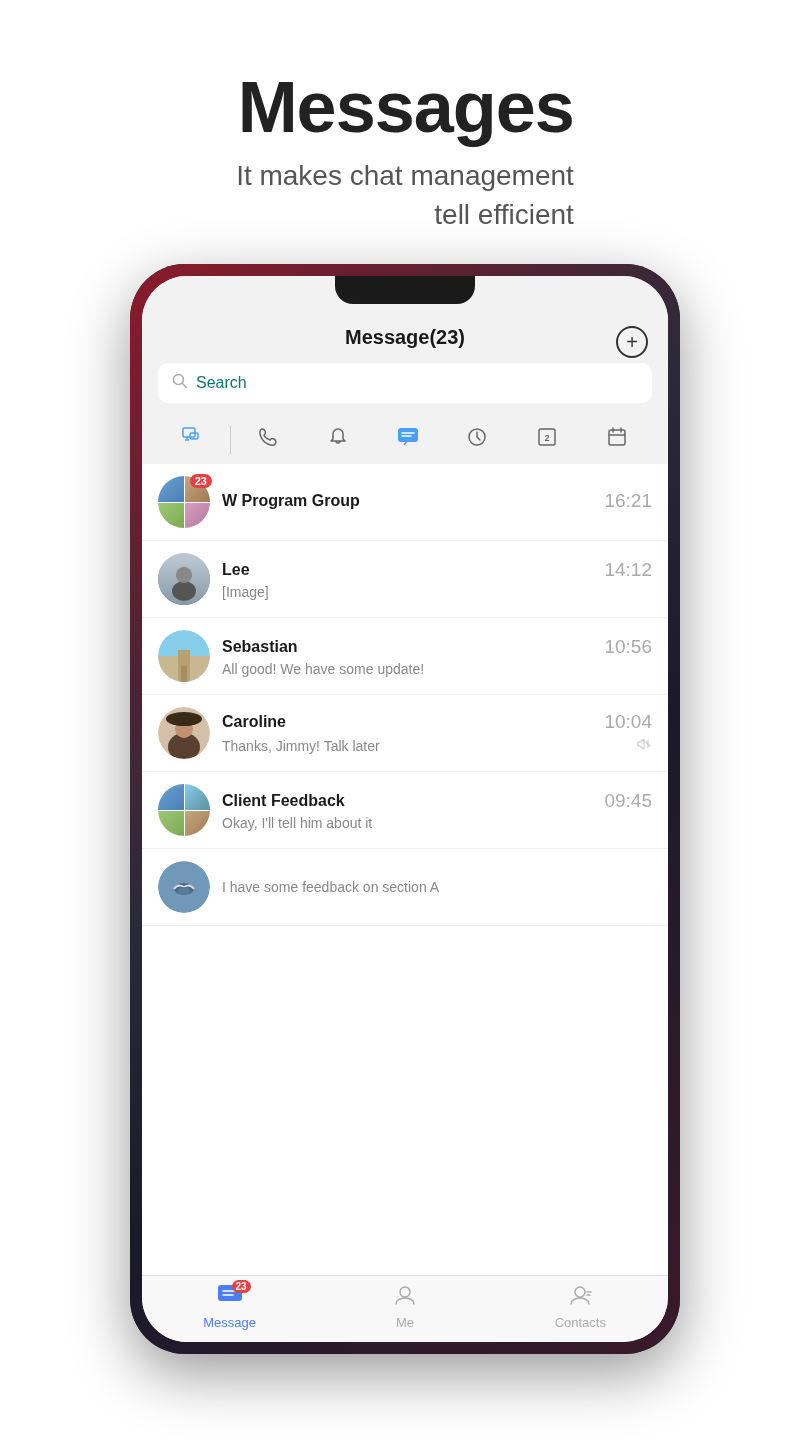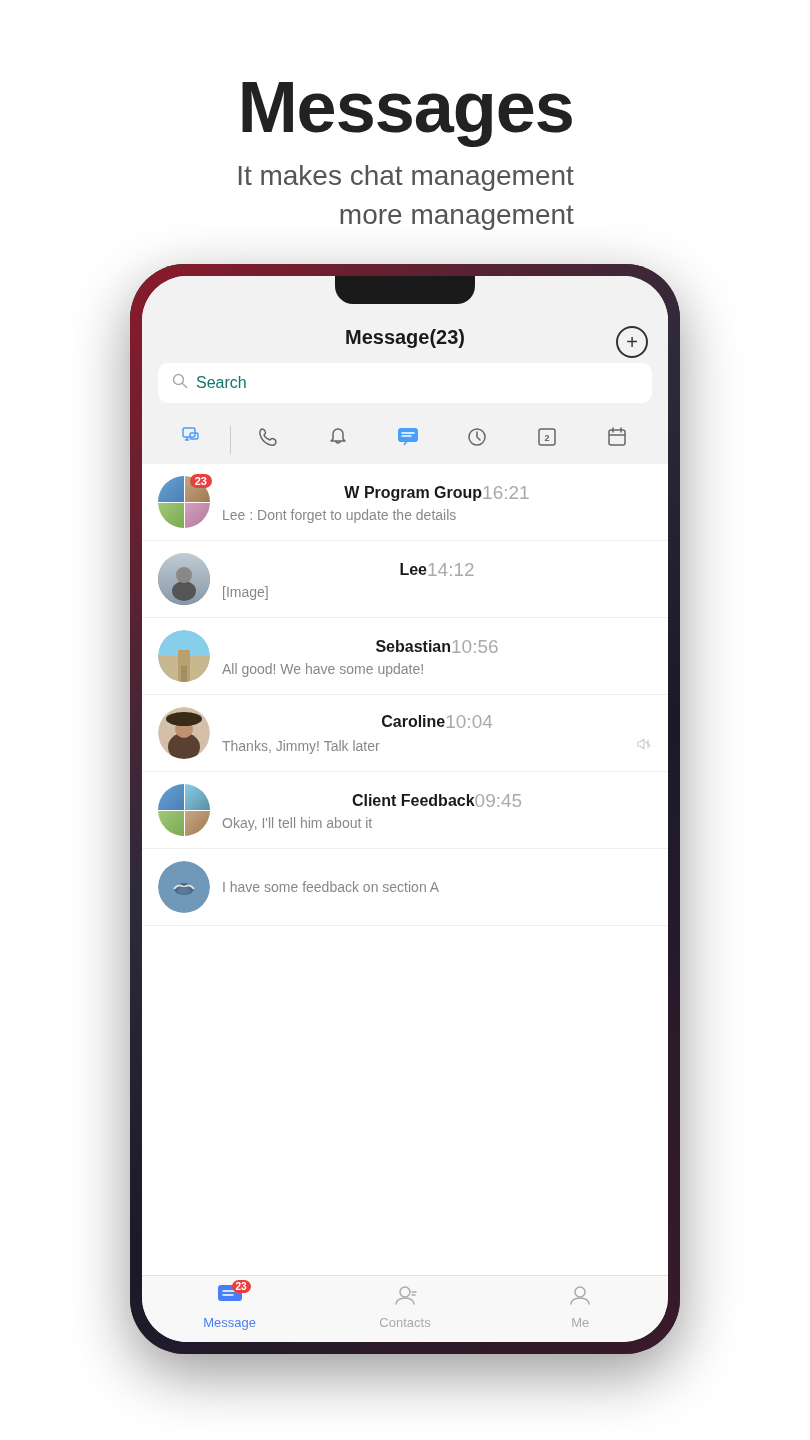--- a/index.html
+++ b/index.html
@@ -233,21 +233,21 @@
       align-items: flex-end;
       justify-content: center;
     }
 
     .message-body {
       flex: 1;
       min-width: 0;
     }
     .message-top {
       display: flex;
-      justify-content: center;
+      justify-content: space-between;
       align-items: center;
       margin-bottom: 3px;
     }
     .message-name {
       font-size: 16px;
       font-weight: 600;
       color: #1a1a1a;
     }
     .message-time {
       font-size: 19px;
@@ -336,21 +336,21 @@
       text-align: center;
     }
   </style>
 </head>
 <body>
 
 <div class="page-header">
   <div class="page-title">Messages</div>
   <div class="page-subtitle">
     <span>It makes chat management</span><br>
-    <span>more management</span>
+    <span>tell efficient</span>
   </div>
 </div>
 
 <div class="phone-frame">
   <div class="phone-notch"></div>
   <div class="phone-screen">
     <div class="app-content">
 
       <div class="app-header">
         <div class="app-header-title">Message(23)</div>
@@ -450,23 +450,20 @@
               <div class="avatar-quad av-wpg-tr"></div>
               <div class="avatar-quad av-wpg-bl"></div>
               <div class="avatar-quad av-wpg-br"></div>
             </div>
             <span class="badge">23</span>
           </div>
           <div class="message-body">
             <div class="message-top">
               <span class="message-name">W Program Group</span>
               <span class="message-time">16:21</span>
-            </div>
-            <div class="message-bottom">
-              <span class="message-preview">Lee : Dont forget to update the details</span>
             </div>
           </div>
         </div>
 
         <div class="message-item">
           <div class="avatar-wrapper">
             <div class="avatar">
               <div class="avatar-lee-img">
                 <svg width="52" height="52" viewBox="0 0 52 52">
                   <defs>
@@ -608,34 +605,34 @@
             <span class="nav-badge">23</span>
           </div>
           <span class="nav-label active">Message</span>
         </div>
 
         <div class="nav-item">
           <div class="nav-icon">
             <svg width="26" height="22" viewBox="0 0 26 22" fill="none">
               <circle cx="13" cy="8" r="5" stroke="#aaa" stroke-width="1.5"></circle>
               <path d="M4 20C4 16.5 8 14 13 14C18 14 22 16.5 22 20" stroke="#aaa" stroke-width="1.5" stroke-linecap="round"></path>
-              <line x1="20" y1="8" x2="24" y2="8" stroke="#aaa" stroke-width="1.5" stroke-linecap="round"></line>
-              <line x1="20" y1="11" x2="23" y2="11" stroke="#aaa" stroke-width="1.5" stroke-linecap="round"></line>
-            </svg>
-          </div>
-          <span class="nav-label">Contacts</span>
+            </svg>
+          </div>
+          <span class="nav-label">Me</span>
         </div>
 
         <div class="nav-item">
           <div class="nav-icon">
             <svg width="26" height="22" viewBox="0 0 26 22" fill="none">
               <circle cx="13" cy="8" r="5" stroke="#aaa" stroke-width="1.5"></circle>
               <path d="M4 20C4 16.5 8 14 13 14C18 14 22 16.5 22 20" stroke="#aaa" stroke-width="1.5" stroke-linecap="round"></path>
-            </svg>
-          </div>
-          <span class="nav-label">Me</span>
+              <line x1="20" y1="8" x2="24" y2="8" stroke="#aaa" stroke-width="1.5" stroke-linecap="round"></line>
+              <line x1="20" y1="11" x2="23" y2="11" stroke="#aaa" stroke-width="1.5" stroke-linecap="round"></line>
+            </svg>
+          </div>
+          <span class="nav-label">Contacts</span>
         </div>
 
       </div>
 
     </div>
   </div>
 </div>
 
 </body></html>

